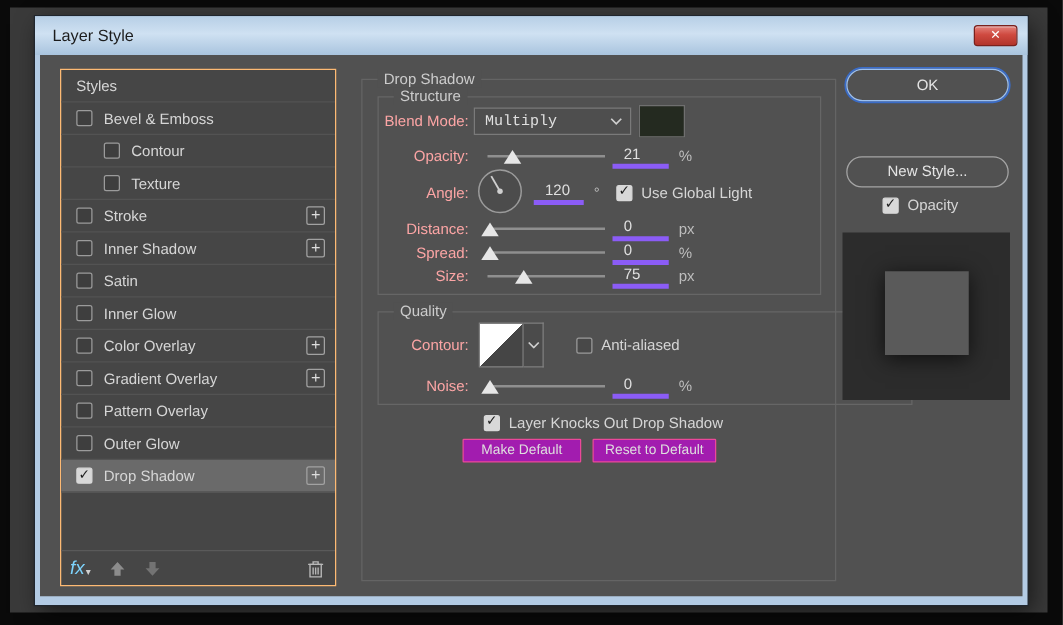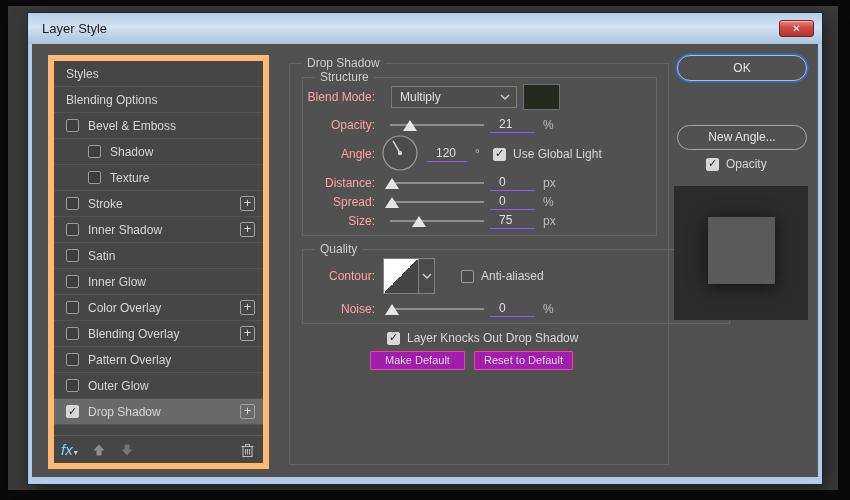--- a/index.html
+++ b/index.html
@@ -15,21 +15,21 @@
   .title-text { position:absolute; left:14px; top:8px; font-size:13px; color:#1c1c1c; }
   .close-btn { position:absolute; right:8px; top:7px; width:35px; height:17px;
                background:linear-gradient(180deg,#e4837c 0%,#cf4a40 45%,#b2342b 100%);
                border:1px solid #7a211d; border-radius:3px; color:#fff; font-size:10px;
                font-weight:bold; text-align:center; line-height:15px; cursor:default;
                box-shadow:inset 0 1px 0 rgba(255,255,255,.45); }
   .dialog { position:absolute; left:4px; top:31px; right:4px; bottom:7px; background:#515151; }
 
   
   .sidebar { position:absolute; left:16px; top:11px; width:221px; height:414px;
-             background:#464646; border:6px solid #fdba74; display:flex; flex-direction:column; }
+             background:#464646; border:1px solid #fdba74; display:flex; flex-direction:column; }
   .side-row { height:26px; flex:0 0 26px; display:flex; align-items:center; padding:0 8px 0 12px;
               border-bottom:1px solid #535353; color:#d6d6d6; cursor:default; }
   .side-row.indent { padding-left:34px; }
   .side-row.sel { background:#6a6a6a; }
   .slabel { margin-left:9px; white-space:nowrap; }
   .side-row.no-cb .slabel { margin-left:0; }
   .side-spacer { flex:1 1 auto; }
   .side-toolbar { flex:0 0 28px; border-top:1px solid #5a5a5a; display:flex; align-items:center; padding:0 8px 0 7px; }
 
   
@@ -50,28 +50,28 @@
 
   
   .fs { position:absolute; border:1px solid #646464; }
   .legend { position:absolute; top:-8px; left:12px; background:#515151; padding:0 5px; color:#cccccc; }
   .outer-fs { left:257px; top:19px; width:380px; height:402px; }
   .struct-fs { left:12px; top:13px; width:355px; height:159px; }
   .qual-fs { left:12px; top:185px; width:428px; height:75px; }
 
   .frow { position:absolute; left:0; right:0; display:flex; align-items:center; height:22px; }
   .rlabel { width:72px; text-align:right; color:#fca5a5; flex:0 0 72px; }
-  .dropdown { margin-left:16px; width:126px; height:22px; background:#4e4e4e; border:1px solid #7a7a7a;
-              display:flex; align-items:center; padding:0 6px 0 8px; color:#e0e0e0; }
+  .dropdown { margin-left:4px; width:126px; height:22px; background:#4e4e4e; border:1px solid #7a7a7a;
+              display:flex; align-items:center; padding:0 6px 0 8px; color:#e0e0e0;font-family:Liberation Mono, monospace; }
   .dd-chev { margin-left:auto; display:flex; }
   .swatch { margin-left:6px; width:37px; height:26px; border:1px solid #6f6f6f; }
   .track { position:relative; margin-left:15px; width:94px; height:2px; background:#8f8f8f; flex:0 0 94px; }
   .thumb { position:absolute; top:-4px; width:0; height:0; transform:translateX(-50%);
            border-left:7px solid transparent; border-right:7px solid transparent; border-bottom:11px solid #e6e6e6; }
-  .value { margin-left:6px; width:45px; border-bottom:1px solid #8b5cf6; color:#e0e0e0; padding:0 0 1px 9px; flex:0 0 45px; }
+  .value { margin-left:6px; width:45px; border-bottom:4px solid #8b5cf6; color:#e0e0e0; padding:0 0 1px 9px; flex:0 0 45px; }
   .unit { margin-left:8px; color:#bdbdbd; width:16px; }
   .dial-wrap { margin-left:6px; flex:0 0 38px; }
   .cb-inline { margin-left:6px; }
   .cb-label { margin-left:7px; color:#d6d6d6; white-space:nowrap; }
 
   .contour-thumb { margin-left:8px; width:36px; height:36px; border:1px solid #808080;
                    background:linear-gradient(135deg,#ffffff 50%,#454545 50%); flex:0 0 36px; }
   .contour-chev { width:16px; height:36px; background:#4b4b4b; border:1px solid #808080; border-left:none;
                   display:flex; align-items:center; justify-content:center; }
 
@@ -98,30 +98,27 @@
     <span class="title-text">Layer Style</span>
     <div class="close-btn"><span>✕</span></div>
   </div>
 
   <div class="dialog">
 
     <div class="sidebar">
       <div class="side-row no-cb">
         <span class="slabel">Styles</span>
       </div>
-      <div class="side-row no-cb">
-        <span class="slabel">Blending Options</span>
-      </div>
       <div class="side-row">
         <span class="cb"></span>
         <span class="slabel">Bevel &amp; Emboss</span>
       </div>
       <div class="side-row indent">
         <span class="cb"></span>
-        <span class="slabel">Shadow</span>
+        <span class="slabel">Contour</span>
       </div>
       <div class="side-row indent">
         <span class="cb"></span>
         <span class="slabel">Texture</span>
       </div>
       <div class="side-row">
         <span class="cb"></span>
         <span class="slabel">Stroke</span>
         <span class="plusbox"><span>+</span></span>
       </div>
@@ -138,21 +135,21 @@
         <span class="cb"></span>
         <span class="slabel">Inner Glow</span>
       </div>
       <div class="side-row">
         <span class="cb"></span>
         <span class="slabel">Color Overlay</span>
         <span class="plusbox"><span>+</span></span>
       </div>
       <div class="side-row">
         <span class="cb"></span>
-        <span class="slabel">Blending Overlay</span>
+        <span class="slabel">Gradient Overlay</span>
         <span class="plusbox"><span>+</span></span>
       </div>
       <div class="side-row">
         <span class="cb"></span>
         <span class="slabel">Pattern Overlay</span>
       </div>
       <div class="side-row">
         <span class="cb"></span>
         <span class="slabel">Outer Glow</span>
       </div>
@@ -293,21 +290,21 @@
             <span class="mark">✓</span>
           </span>
         <span class="cb-label">Layer Knocks Out Drop Shadow</span>
       </div>
 
       <div class="def-btn" style="left:80px; top:287px; width:95px;"><span>Make Default</span></div>
       <div class="def-btn" style="left:184px; top:287px; width:99px;"><span>Reset to Default</span></div>
     </div>
 
     <div class="pill-btn ok" style="top:11px;"><span>OK</span></div>
-    <div class="pill-btn" style="top:81px;"><span>New Angle...</span></div>
+    <div class="pill-btn" style="top:81px;"><span>New Style...</span></div>
 
     <div class="preview-row">
       <span class="cb checked">
           <span class="mark">✓</span>
         </span>
       <span class="cb-label">Opacity</span>
     </div>
 
     <div class="preview-box">
       <div class="preview-inner"></div>

